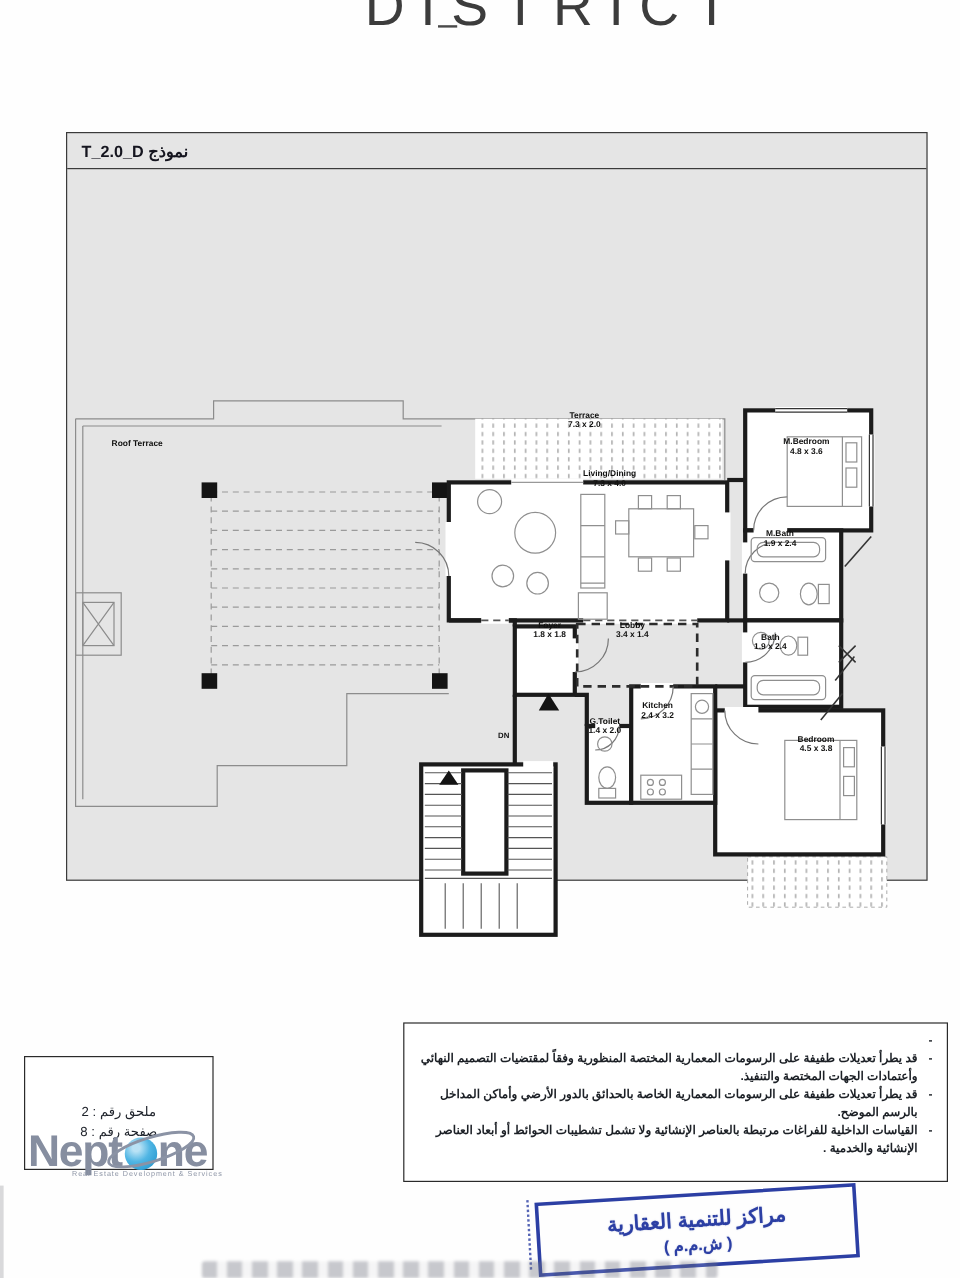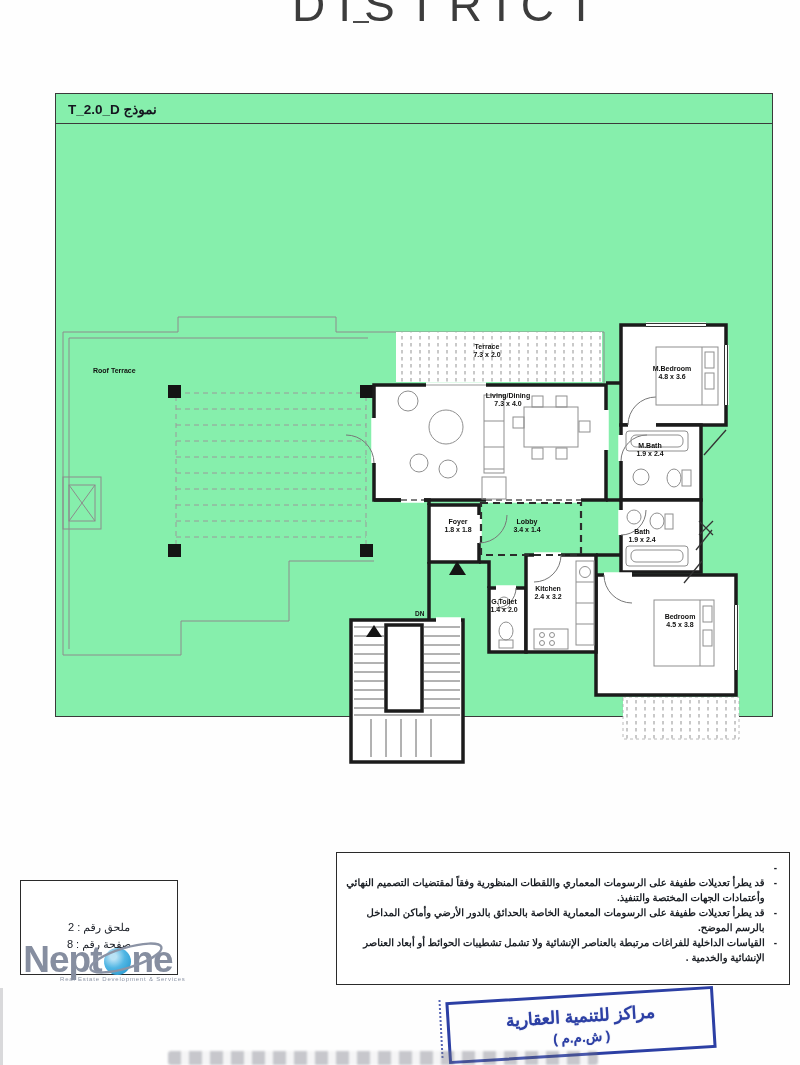--- a/index.html
+++ b/index.html
@@ -1,28 +1,28 @@
 <!DOCTYPE html>
 <html><head>
 <meta charset="utf-8">
 <style>
   * { margin:0; padding:0; box-sizing:border-box; }
   html,body { background:#ffffff; }
   body { font-family:"Liberation Sans", sans-serif; }
   #page { position:relative; width:800px; height:1065px; background:#fefefe; overflow:hidden; }
 
   
-  #brand-crop { position:absolute; left:4px; top:0; width:768px; height:26px; overflow:hidden; }
+  #brand-crop { position:absolute; left:16px; top:0; width:768px; height:26px; overflow:hidden; }
   #brand-text { position:absolute; left:288px; top:-22px; font-size:46px; letter-spacing:13px;
                 color:#3c3c3c; font-weight:400; white-space:nowrap; }
   #brand-underline { position:absolute; left:349px; top:21px; width:16px; height:2px; background:#4a4a4a; }
 
   
-  #frame { position:absolute; left:55px; top:93px; width:718px; height:624px;
-           border:1.6px solid #3a3a3a; background:#86efac; }
+  #frame { position:absolute; left:55px; top:110px; width:718px; height:624px;
+           border:1.6px solid #3a3a3a; background:#e5e5e5; }
   #titlebar { position:absolute; left:0; top:0; right:0; height:30px; border-bottom:1.4px solid #3a3a3a;
               display:flex; align-items:center; justify-content:flex-end; padding:0 12px;
               font-size:13.5px; font-weight:bold; color:#15151f; direction:rtl; }
   #plansvg { position:absolute; left:0; top:31px; width:716px; height:718px; }
 
   
   .rlabel { position:absolute; transform:translateX(-50%); text-align:center; font-size:7px;
             font-weight:bold; color:#10100f; line-height:1.2; white-space:nowrap; pointer-events:none; }
   .rlabel.leftalign { transform:none; text-align:left; }
   .rlabel .dims { font-weight:bold; }
@@ -290,21 +290,21 @@
       <div>صفحة رقم : 8</div>
     </div>
   </div>
   <div id="cell-notes" class="fcell">
     <div id="notes">
       <div class="note">
         <span class="dash">-</span>
       </div>
       <div class="note">
         <span class="dash">-</span>
-        <span>قد يطرأ تعديلات طفيفة على الرسومات المعماري واللقطات المنظورية وفقاً لمقتضيات التصميم النهائي وأعتمادات الجهات المختصة والتنفيذ.</span>
+        <span>قد يطرأ تعديلات طفيفة على الرسومات المعمارية المختصة المنظورية وفقاً لمقتضيات التصميم النهائي وأعتمادات الجهات المختصة والتنفيذ.</span>
       </div>
       <div class="note">
         <span class="dash">-</span>
         <span>قد يطرأ تعديلات طفيفة على الرسومات المعمارية الخاصة بالحدائق بالدور الأرضي وأماكن المداخل بالرسم الموضح.</span>
       </div>
       <div class="note">
         <span class="dash">-</span>
         <span>القياسات الداخلية للفراغات مرتبطة بالعناصر الإنشائية ولا تشمل تشطيبات الحوائط أو أبعاد العناصر الإنشائية والخدمية .</span>
       </div>
     </div>

